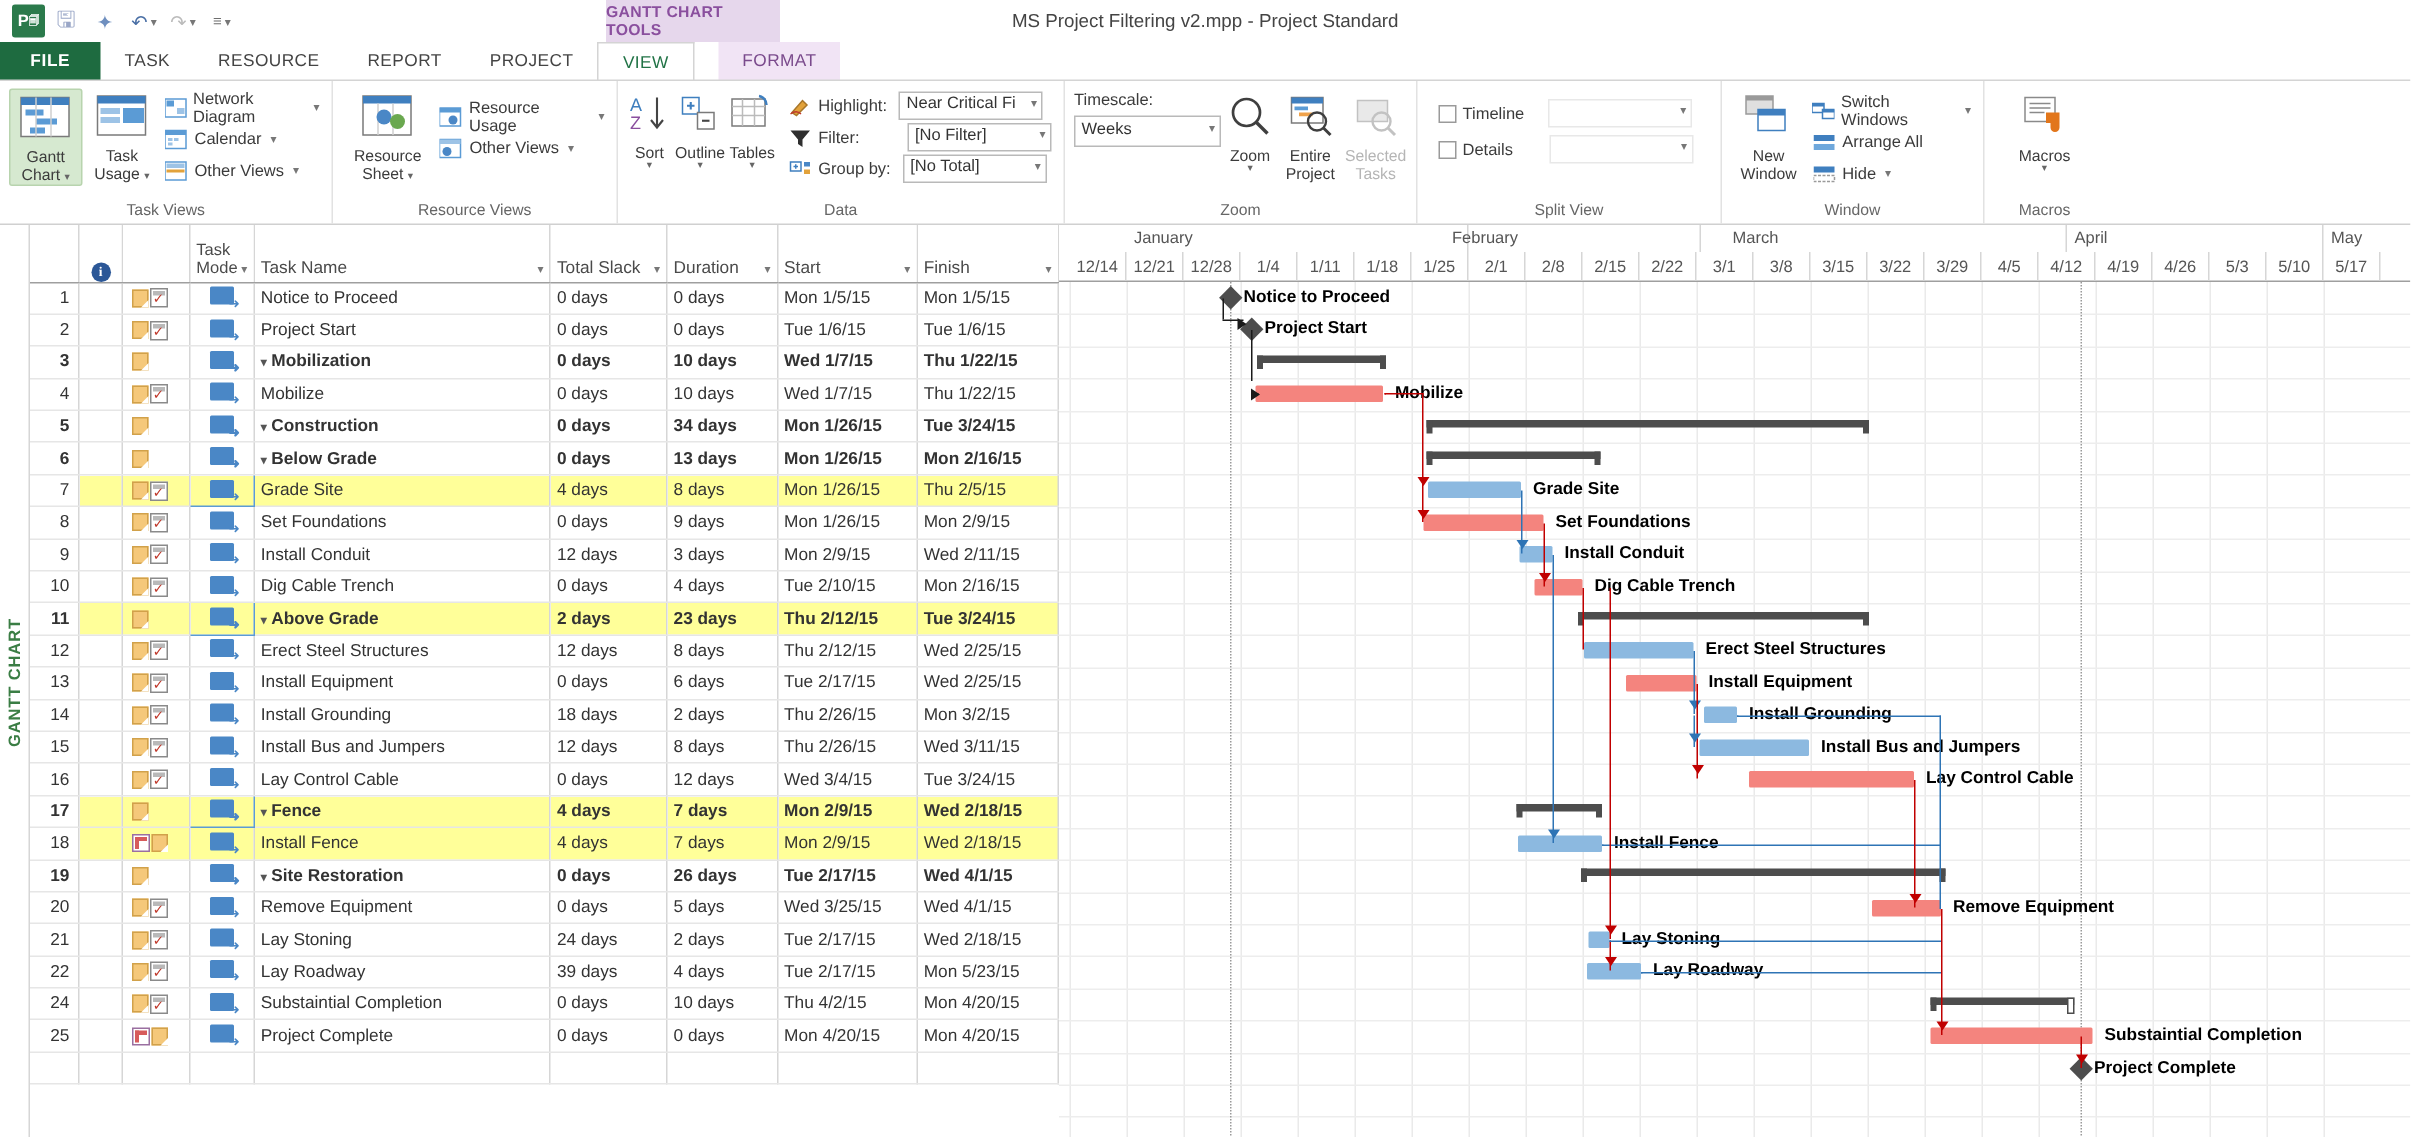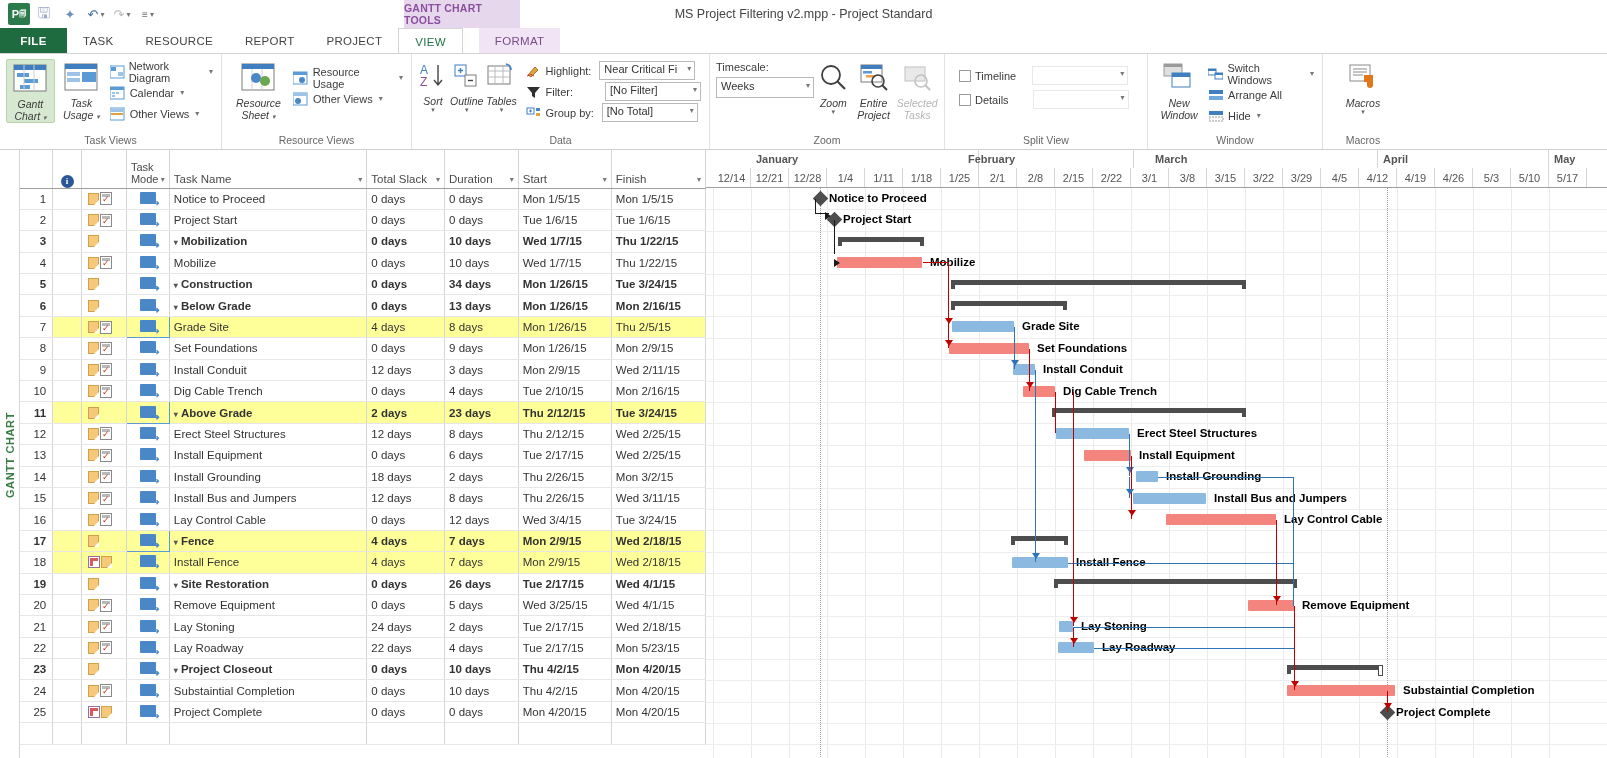--- a/index.html
+++ b/index.html
@@ -71,21 +71,21 @@
   .rgroup-body { flex:1; display:flex; align-items:flex-start; padding:3px 6px 0 6px; gap:2px; }
   .rgroup-label {
     text-align:center; font-size:10.5px; color:#666; padding-bottom:2px; height:15px;
   }
   .bigbtn {
     width:54px; display:flex; flex-direction:column; align-items:center;
     padding-top:3px; font-size:11px; color:#3b3b3b; line-height:1.15; text-align:center;
   }
   .bigbtn.sel { background:#d6e9d0; border:1px solid #b8d4ae; border-radius:2px; }
   .bigbtn .glyph { margin-bottom:2px; }
-  .bigbtn .cap { font-size:10.5px;font-style:italic; }
+  .bigbtn .cap { font-size:10.5px; }
   .bigbtn .caret { font-size:7px; color:#666; line-height:6px; }
   .smallrow { display:flex; align-items:center; gap:4px; font-size:11px; height:21px; padding:0 2px; color:#3b3b3b;}
   .smallrow .ic { width:16px; height:16px; display:flex; align-items:center; justify-content:center; }
   .stack { display:flex; flex-direction:column; justify-content:flex-start; }
   .dd-caret { font-size:8px; color:#777; padding-left:2px;}
 
   .combo {
     border:1px solid #b9b9b9; background:#fff; height:19px; width:92px;
     font-size:11px; display:flex; align-items:center; justify-content:space-between;
     padding:0 3px 4px 4px; color:#333;
@@ -162,21 +162,21 @@
 
   
   .gantt-pane { flex:1; position:relative; background:#fff; overflow:hidden; }
   .tl-top, .tl-bot { position:absolute; left:0; right:0; }
   .tl-top { top:0; height:18px; }
   .tl-bot { top:18px; height:20px; border-bottom:1px solid #9f9f9f; }
   .tl-cell {
     position:absolute; top:0; bottom:0; font-size:11px; color:#555;
     display:flex; align-items:center; border-right:1px solid #d6d6d6;
   }
-  .tl-top .tl-cell { justify-content:flex-start; padding-left:5px;font-weight:bold; }
+  .tl-top .tl-cell { justify-content:flex-start; padding-left:5px; }
   .tl-bot .tl-cell { justify-content:center; }
   .gantt-body { position:absolute; top:38px; left:0; right:0; bottom:0; }
   .vline { position:absolute; top:0; bottom:0; width:1px; background:#eaeaea; }
   .hline { position:absolute; left:0; right:0; height:1px; background:#ededed; }
   .today { position:absolute; top:0; bottom:0; width:0; border-left:1px dotted #9a9a9a; }
 
   .bar { position:absolute; height:11px; border-radius:1px; }
   .bar.crit  { background:#f4847e; }
   .bar.norm  { background:#8cb9e0; }
   .sumbar { position:absolute; height:5px; background:#4d4d4d; }
@@ -950,39 +950,24 @@
             <td class="c-num">22</td>
             <td class="c-ind"></td>
             <td class="c-ico">
               <span class="ind-wrap">
                 <span class="ic-note"></span>
                 <span class="ic-cal chk"></span>
               </span>
             </td>
             <td class="c-mode modecell"><span class="mode-ic"></span></td>
             <td class="c-name tn-1">Lay Roadway</td>
-            <td class="c-slack">22 days</td>
+            <td class="c-slack">39 days</td>
             <td class="c-dur">4 days</td>
             <td class="c-start">Tue 2/17/15</td>
             <td class="c-fin">Mon 5/23/15</td>
-          </tr>
-          <tr class="sumrow">
-            <td class="c-num">23</td>
-            <td class="c-ind"></td>
-            <td class="c-ico">
-              <span class="ind-wrap">
-                <span class="ic-note"></span>
-              </span>
-            </td>
-            <td class="c-mode modecell"><span class="mode-ic"></span></td>
-            <td class="c-name tn-0"><span class="tri">▾</span>Project Closeout</td>
-            <td class="c-slack">0 days</td>
-            <td class="c-dur">10 days</td>
-            <td class="c-start">Thu 4/2/15</td>
-            <td class="c-fin">Mon 4/20/15</td>
           </tr>
           <tr>
             <td class="c-num">24</td>
             <td class="c-ind"></td>
             <td class="c-ico">
               <span class="ind-wrap">
                 <span class="ic-note"></span>
                 <span class="ic-cal chk"></span>
               </span>
             </td>

